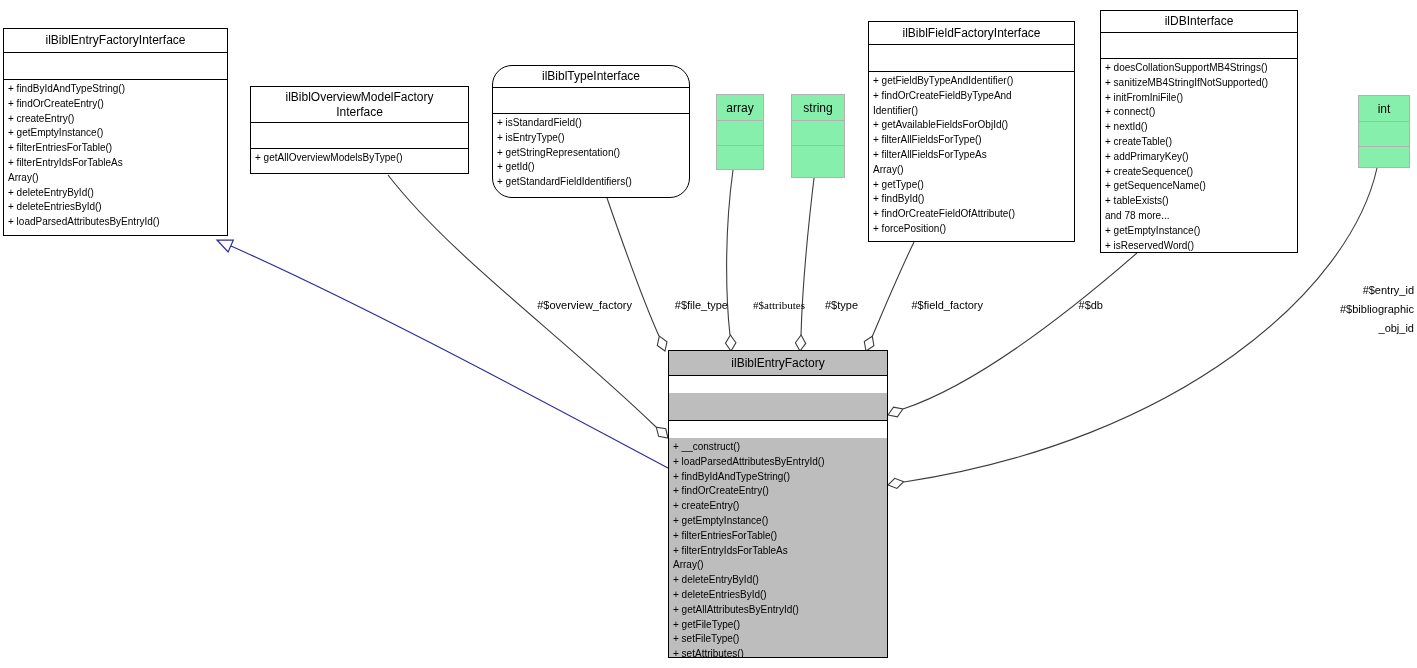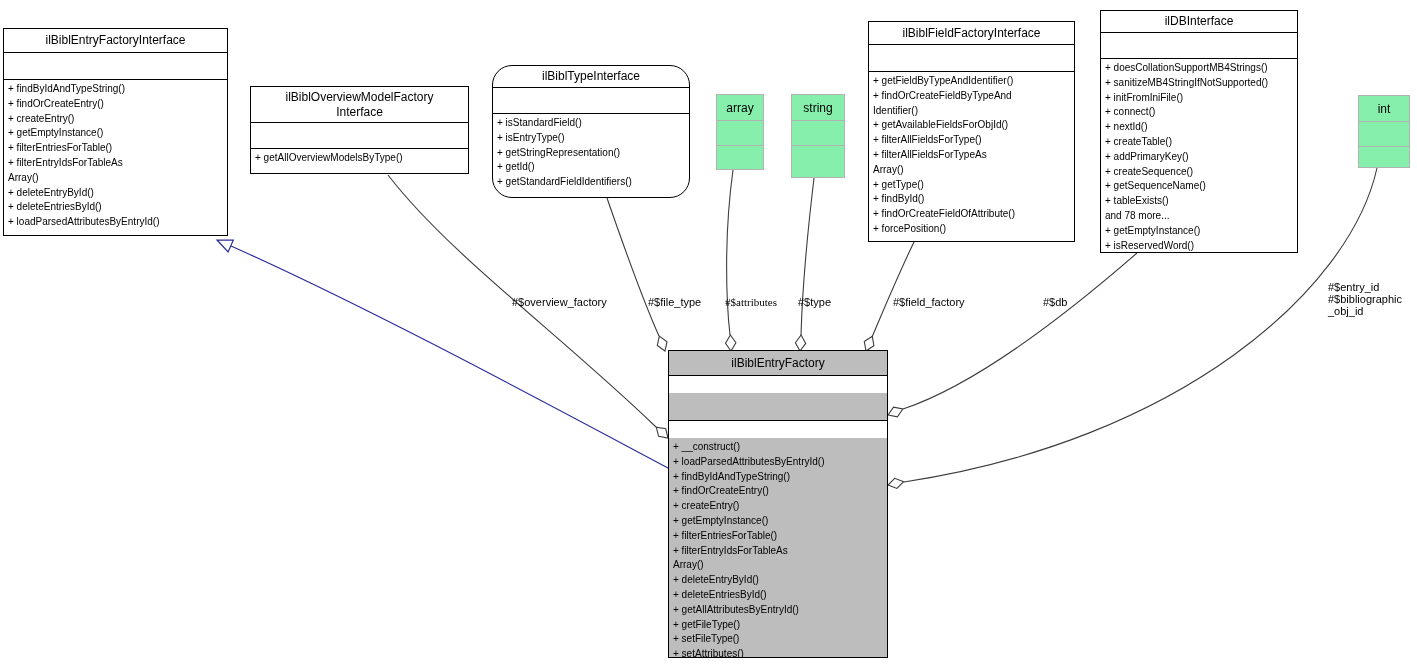--- a/index.html
+++ b/index.html
@@ -24,21 +24,21 @@
   .uml-methods { flex:1 1 auto; padding:2px 3px 0 4px; font-size:10px; line-height:14.8px; overflow:hidden; }
   .uml-methods div { white-space:nowrap; }
 
   .center-node .uml-title, .center-node .uml-attrs, .center-node .uml-methods { background:#bdbdbd; }
 
   .prim-box { position:absolute; border:1px solid #b2b2b2; background:#86efac; }
   .prim-title { height:26px; border-bottom:1px solid #b2b2b2; display:flex; align-items:center; justify-content:center; font-size:12px; }
   .prim-row1 { height:25px; border-bottom:1px solid #b2b2b2; }
   .prim-row2 { height:22px; }
 
-  .edge-label { position:absolute; font-size:11px; line-height:12px; text-align:left; white-space:pre-line; }
+  .edge-label { position:absolute; font-size:11px; line-height:19px; text-align:right; white-space:pre-line; }
 </style>
 </head>
 <body>
 
 <svg id="edges" viewBox="0 0 1417 668">
 
   <path class="inherit" d="M668,468 C540,400 370,308 231,246"></path>
 
   <path d="M388,175 C450,255 555,330 656,427"></path>
   <path d="M607,198 C625,250 645,305 659,336"></path>

